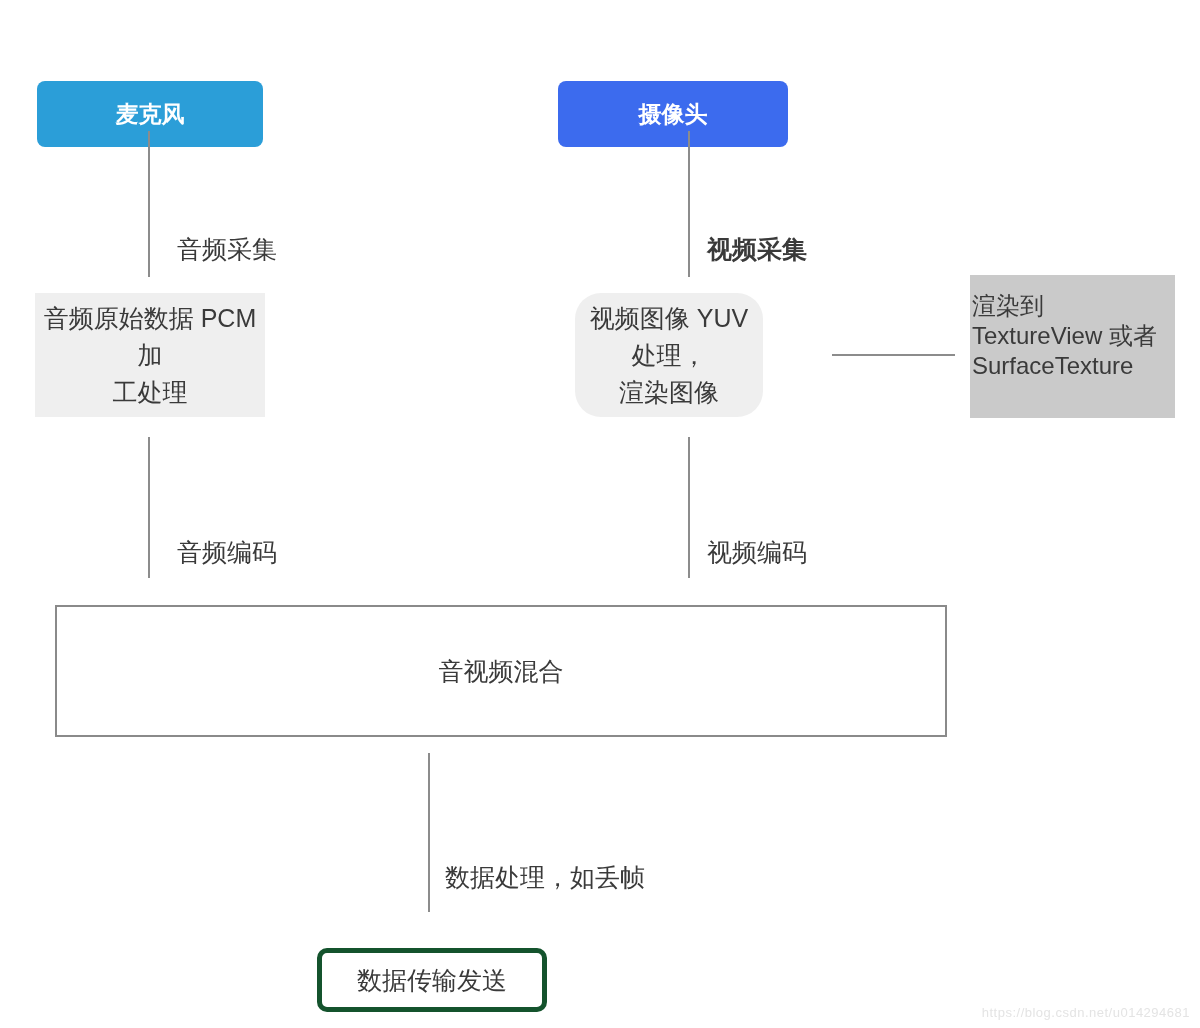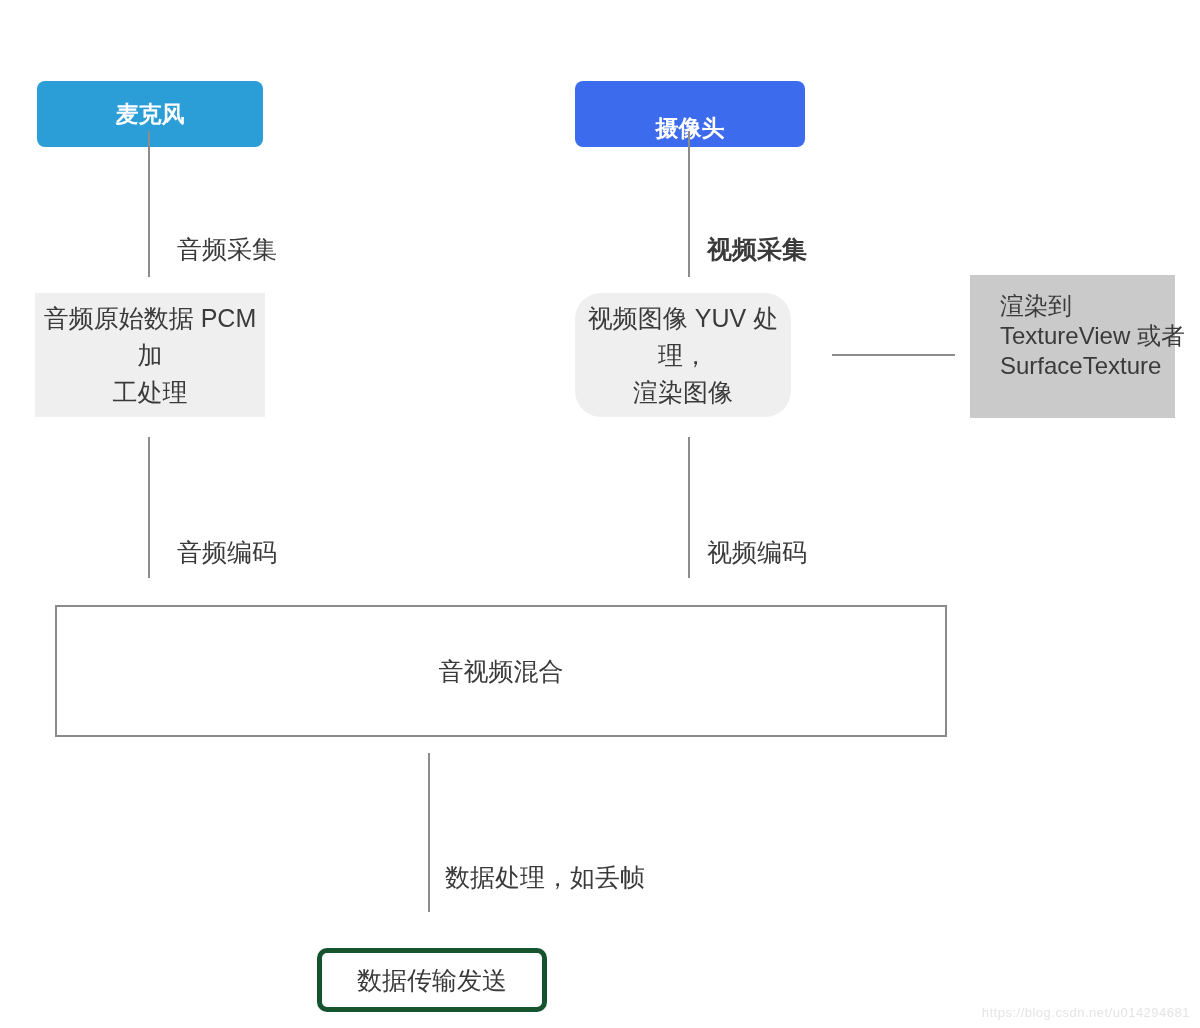--- a/index.html
+++ b/index.html
@@ -20,30 +20,30 @@
     line-height:37px;
   }
   .btn{
     color:#ffffff;
     font-size:23px;
     font-weight:600;
     border-radius:8px;
     margin-top:44px;
   }
   .btn-mic{left:37px;top:37px;width:226px;height:66px;background:var(--mic-bg,#2B9ED8);}
-  .btn-camera{left:575px;top:37px;width:230px;height:66px;background:var(--camera-bg,#3C6BEE);align-items:flex-end;}
+  .btn-camera{left:558px;top:37px;width:230px;height:66px;background:var(--camera-bg,#3C6BEE);}
   .light-box{background:var(--light-box-bg,#EFEFEF);flex-direction:column;}
   .box-pcm{left:35px;top:293px;width:230px;height:124px;}
-  .box-yuv{left:575px;top:293px;width:216px;height:124px;border-radius:26px;}
+  .box-yuv{left:575px;top:293px;width:188px;height:124px;border-radius:26px;}
   .box-render{
     left:970px;top:275px;width:205px;height:143px;
     background:var(--gray-box-bg,#CACACA);
     flex-direction:column;
     align-items:flex-start;justify-content:flex-start;
-    padding:16px 0 0 30px;
+    padding:16px 0 0 2px;
     text-align:left;
     font-size:24px;line-height:30px;
     white-space:nowrap;
   }
   .box-mix{
     left:55px;top:605px;width:892px;height:132px;
     background:#ffffff;
     border:2px solid var(--border,#8A8A8A);
   }
   .box-send{

